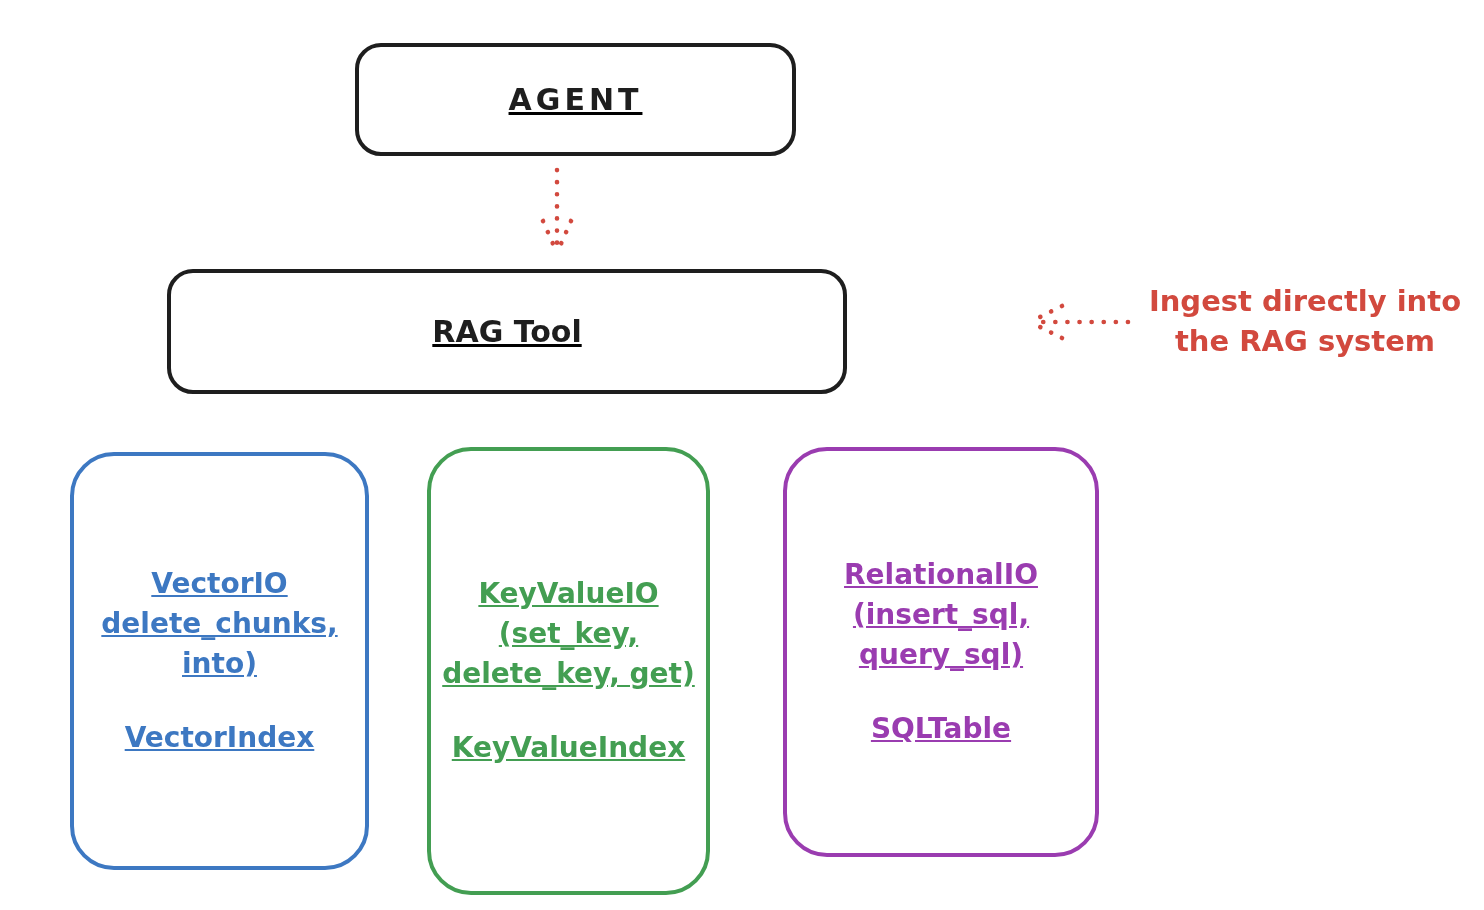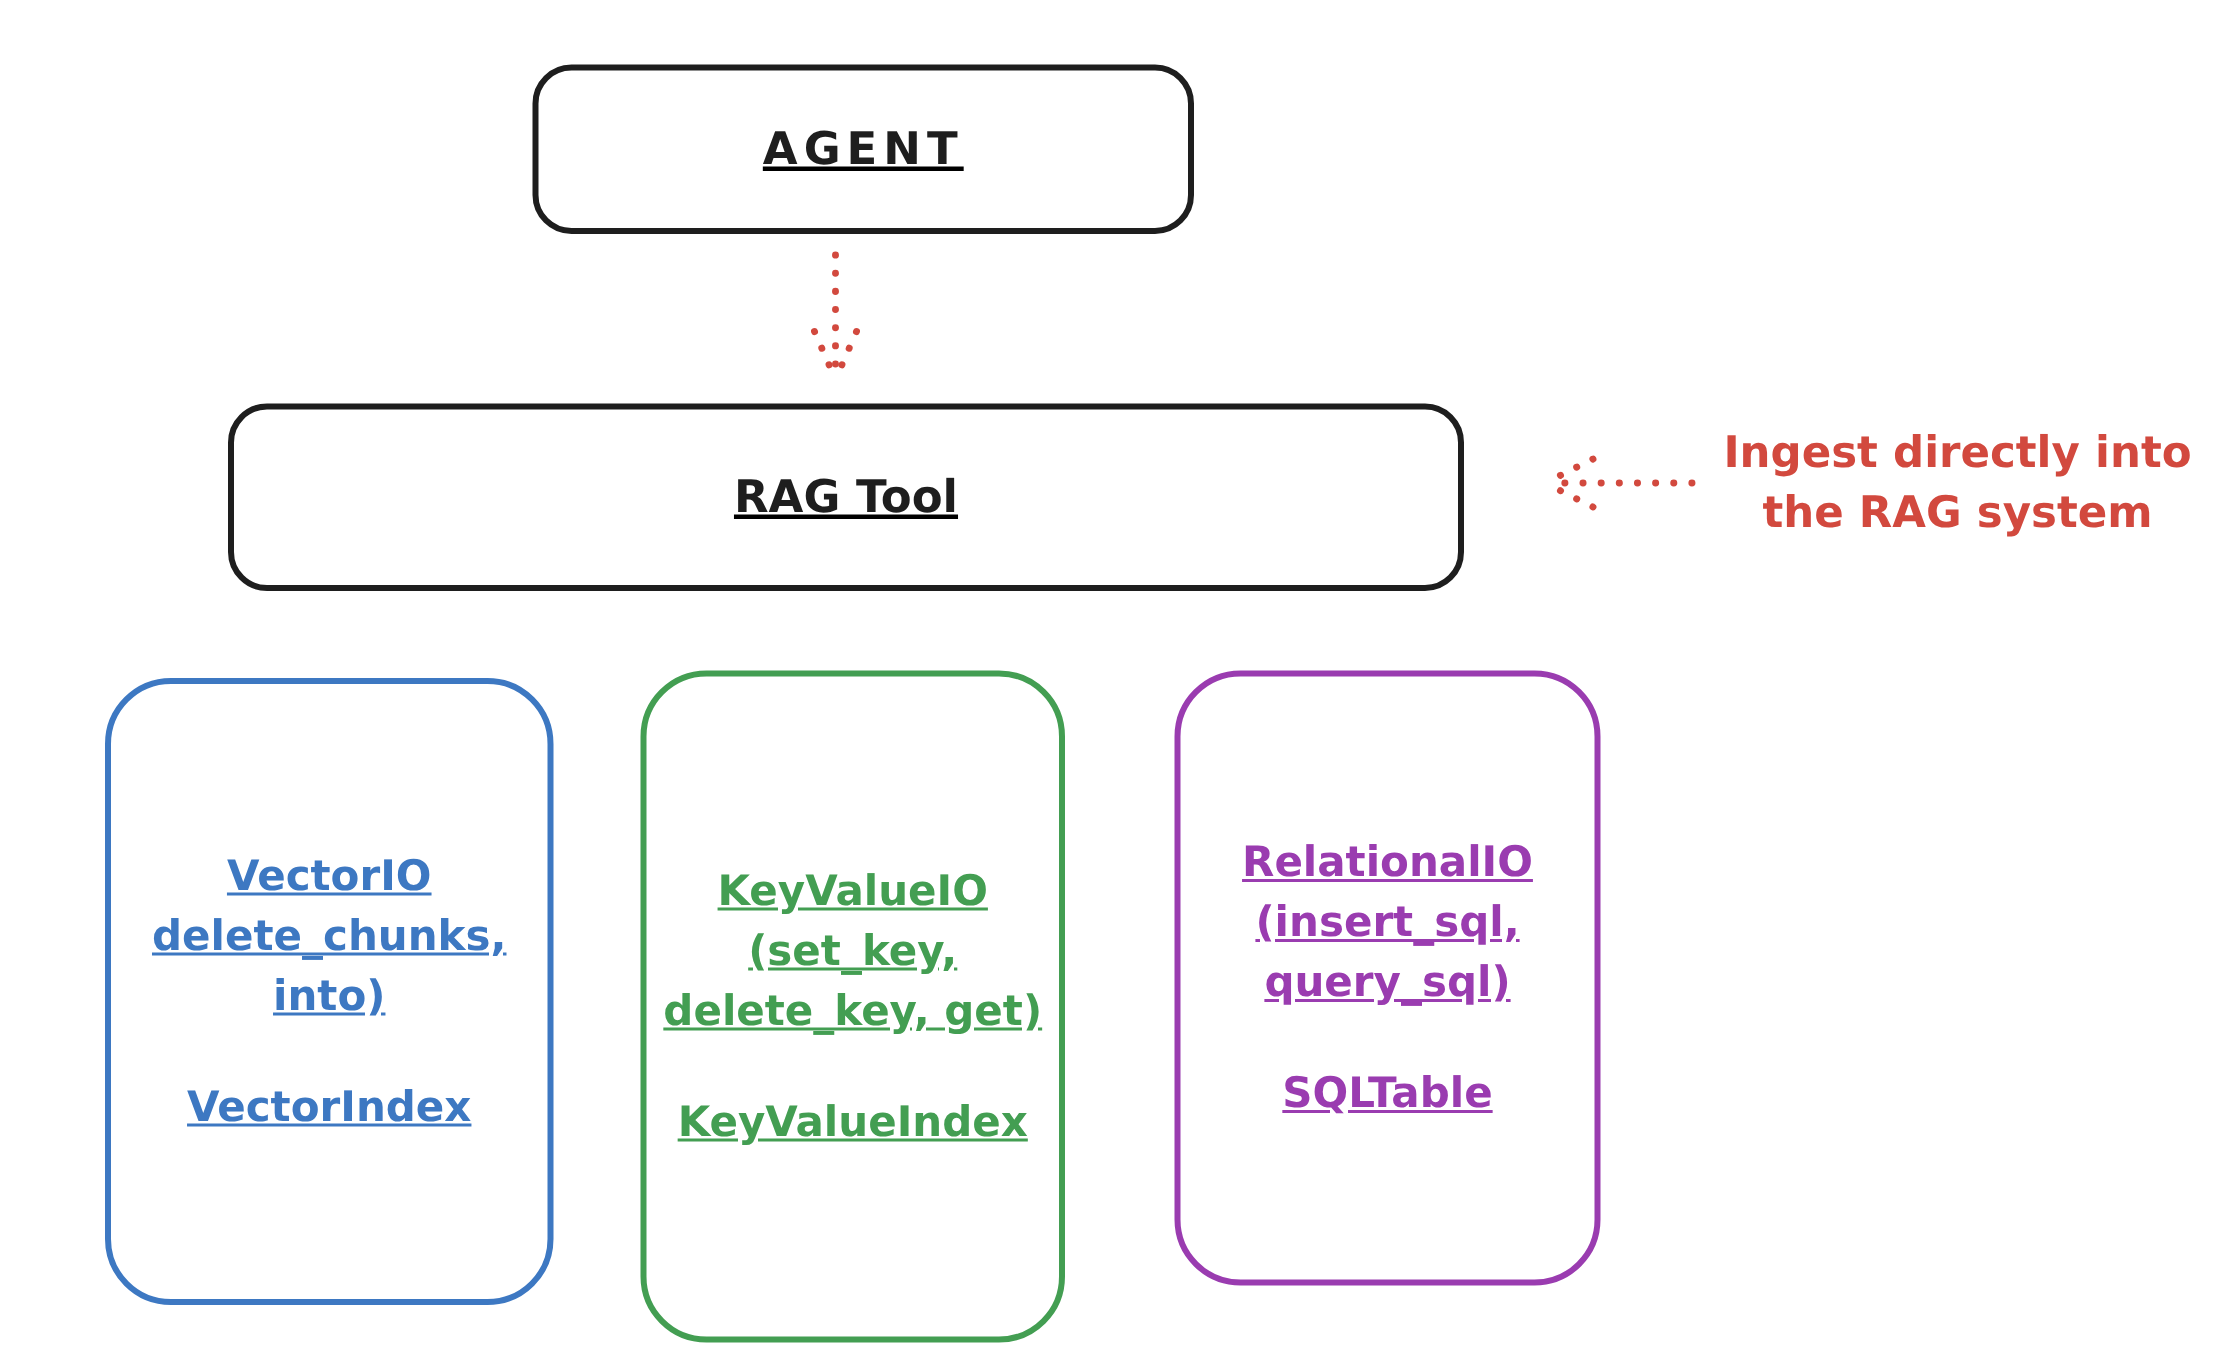--- a/index.html
+++ b/index.html
@@ -31,22 +31,22 @@
     border-radius: 26px;
   }
   .agent-box {
     left: 355px; top: 43px;
     width: 441px; height: 113px;
   }
   .agent-box .box-label {
     letter-spacing: 4px;
   }
   .rag-box {
-    left: 152px; top: 269px;
-    width: 824px; height: 125px;
+    left: 167px; top: 269px;
+    width: 680px; height: 125px;
   }
   .box-label {
     color: #1e1e1e;
     font-size: 30px;
     font-weight: bold;
     white-space: nowrap;
   }
   .io-box {
     border-radius: 44px;
     border: 4px solid;
@@ -64,21 +64,21 @@
     color: #3d78c2;
   }
   .io-box-keyvalue {
     left: 427px; top: 447px;
     width: 283px; height: 448px;
     border-color: #439e52;
     color: #439e52;
   }
   .io-box-relational {
     left: 783px; top: 447px;
-    width: 284px; height: 410px;
+    width: 316px; height: 410px;
     border-color: #9a3cb0;
     color: #9a3cb0;
     text-align: right;
   }
   .annotation {
     position: absolute;
     left: 1135px; top: 281px;
     width: 340px;
     text-align: center;
     color: #d2493e;

